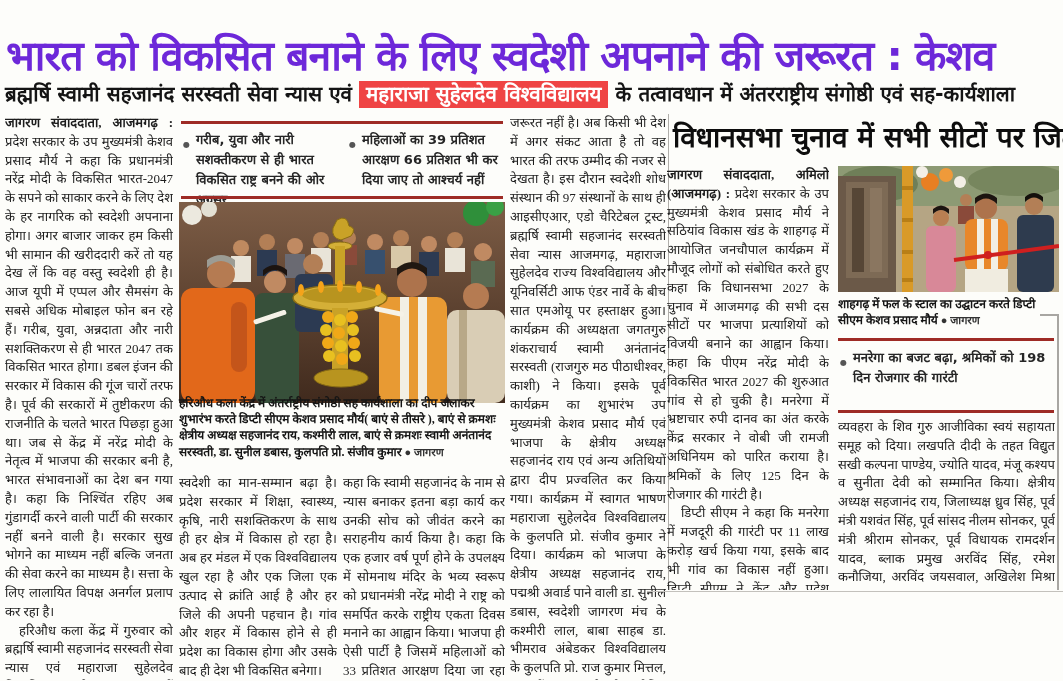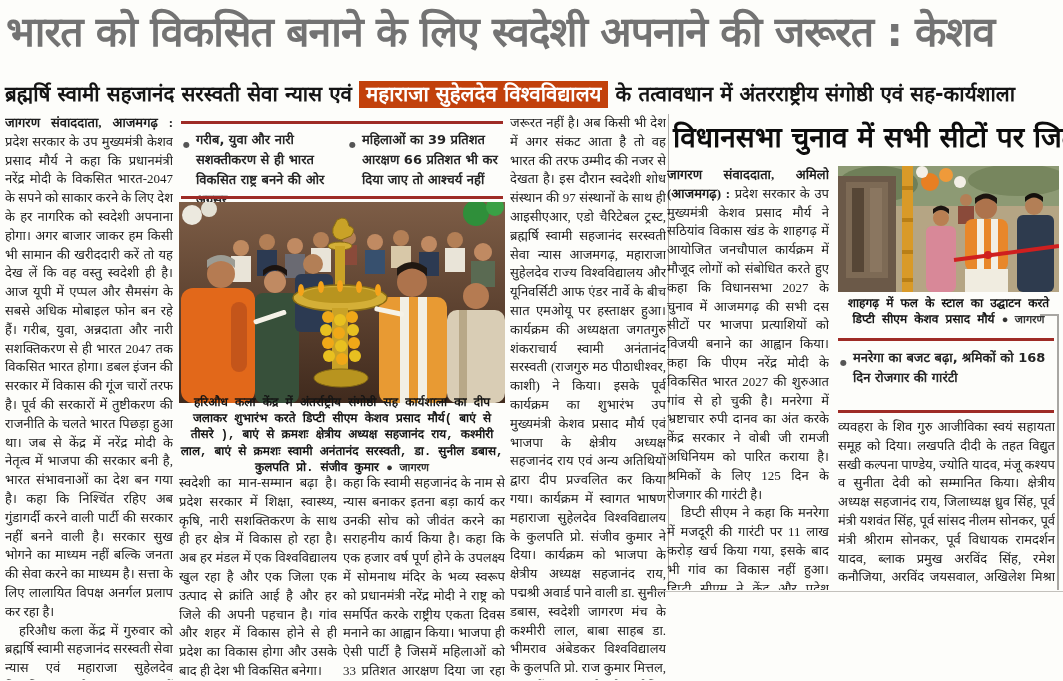--- a/index.html
+++ b/index.html
@@ -3,51 +3,51 @@
 <meta charset="utf-8">
 <style>
   html,body{margin:0;padding:0;background:#e9e7e2;}
   #paper{
     position:relative;width:1063px;height:681px;background:#fdfdfa;
     overflow:hidden;font-family:"Liberation Serif",serif;color:#1d1d1d;
   }
   .abs{position:absolute;}
   
   .main-headline{
-    left:6px;top:0;width:1052px;height:66px;
+    left:6px;top:24px;width:1052px;height:66px;
     font-family:"DejaVu Sans",sans-serif;font-weight:bold;
-    font-size:41px;line-height:64px;letter-spacing:-1px;color:#737373;
+    font-size:41px;line-height:64px;letter-spacing:-1px;color:#6d28d9;
     white-space:nowrap;
   }
   .sub-headline{
     left:5px;top:80px;width:1054px;height:30px;
     font-family:"DejaVu Sans",sans-serif;font-weight:bold;
     font-size:20.5px;line-height:28px;color:#141414;white-space:nowrap;
   }
-  .sub-hl{background:#c2410c;color:#ffffff;padding:1px 7px 2px 7px;}
+  .sub-hl{background:#ef4444;color:#ffffff;padding:1px 7px 2px 7px;}
   
   .bodycol{
     font-size:13px;line-height:18.8px;text-align:justify;overflow:hidden;
   }
   .bodycol p{margin:0 0 0 0;}
   .bodycol p + p{text-indent:14px;}
   .dl{font-weight:bold;}
   
   .redrule{background:#9e2b25;height:3px;}
   .grayrule{background:#c3c1bc;height:1px;}
   .hl-row{display:flex;gap:14px;}
   .hl-item{
     font-family:"DejaVu Sans",sans-serif;font-size:13px;line-height:20px;
     font-weight:bold;color:#262626;display:flex;
   }
   .bdot{font-size:8px;color:#555;margin:5px 6px 0 0;flex:0 0 auto;}
   
   .caption{
-    font-family:Liberation Mono, monospace;font-weight:bold;
-    font-size:12px;line-height:16.2px;color:#151515;text-align:center;
+    font-family:Liberation Serif, serif;font-weight:bold;
+    font-size:12px;line-height:16.2px;color:#151515;text-align:left;
   }
   .credit{font-weight:bold;color:#333;font-size:11px;}
   
   .second-headline{
     font-family:"DejaVu Sans",sans-serif;font-weight:bold;
     font-size:28px;line-height:36px;color:#0d0d0d;white-space:nowrap;
   }
   .vbar{background:#b0aeaa;width:1px;}
   
   .ad-orange{
@@ -279,21 +279,21 @@
     <span class="credit">● जागरण</span>
   </div>
 
   <div class="abs" style="left:1040px;top:314px;width:18px;height:2px;background:#a8a6a2;"></div>
   <div class="abs" style="left:1057px;top:314px;width:2px;height:276px;background:#a8a6a2;"></div>
 
   <div class="abs redrule" style="left:838px;top:338px;width:216px;"></div>
   <div class="abs" style="left:840px;top:348px;width:214px;">
     <div class="hl-item" style="margin-bottom:10px;">
       <span class="bdot">●</span>
-      <span>मनरेगा का बजट बढ़ा, श्रमिकों को 168 दिन रोजगार की गारंटी</span>
+      <span>मनरेगा का बजट बढ़ा, श्रमिकों को 198 दिन रोजगार की गारंटी</span>
     </div>
   </div>
   <div class="abs redrule" style="left:838px;top:410px;width:216px;"></div>
 
   <div class="abs bodycol" style="left:838px;top:418px;width:217px;height:170px;">
     <p>व्यवहरा के शिव गुरु आजीविका स्वयं सहायता समूह को दिया। लखपति दीदी के तहत विद्युत सखी कल्पना पाण्डेय, ज्योति यादव, मंजू कश्यप व सुनीता देवी को सम्मानित किया। क्षेत्रीय अध्यक्ष सहजानंद राय, जिलाध्यक्ष ध्रुव सिंह, पूर्व मंत्री यशवंत सिंह, पूर्व सांसद नीलम सोनकर, पूर्व मंत्री श्रीराम सोनकर, पूर्व विधायक रामदर्शन यादव, ब्लाक प्रमुख अरविंद सिंह, रमेश कनौजिया, अरविंद जयसवाल, अखिलेश मिश्रा उर्फ गुड्डू, प्रेम प्रकाश राय, पूर्व सांसद संतोष सिंह, सत्येंद्र राय, सहकारिता अध्यक्ष लक्ष्मण प्रसाद मौर्य रहे।</p>
   </div>
 
   <div class="abs grayrule" style="left:647px;top:591px;width:416px;"></div>
 

